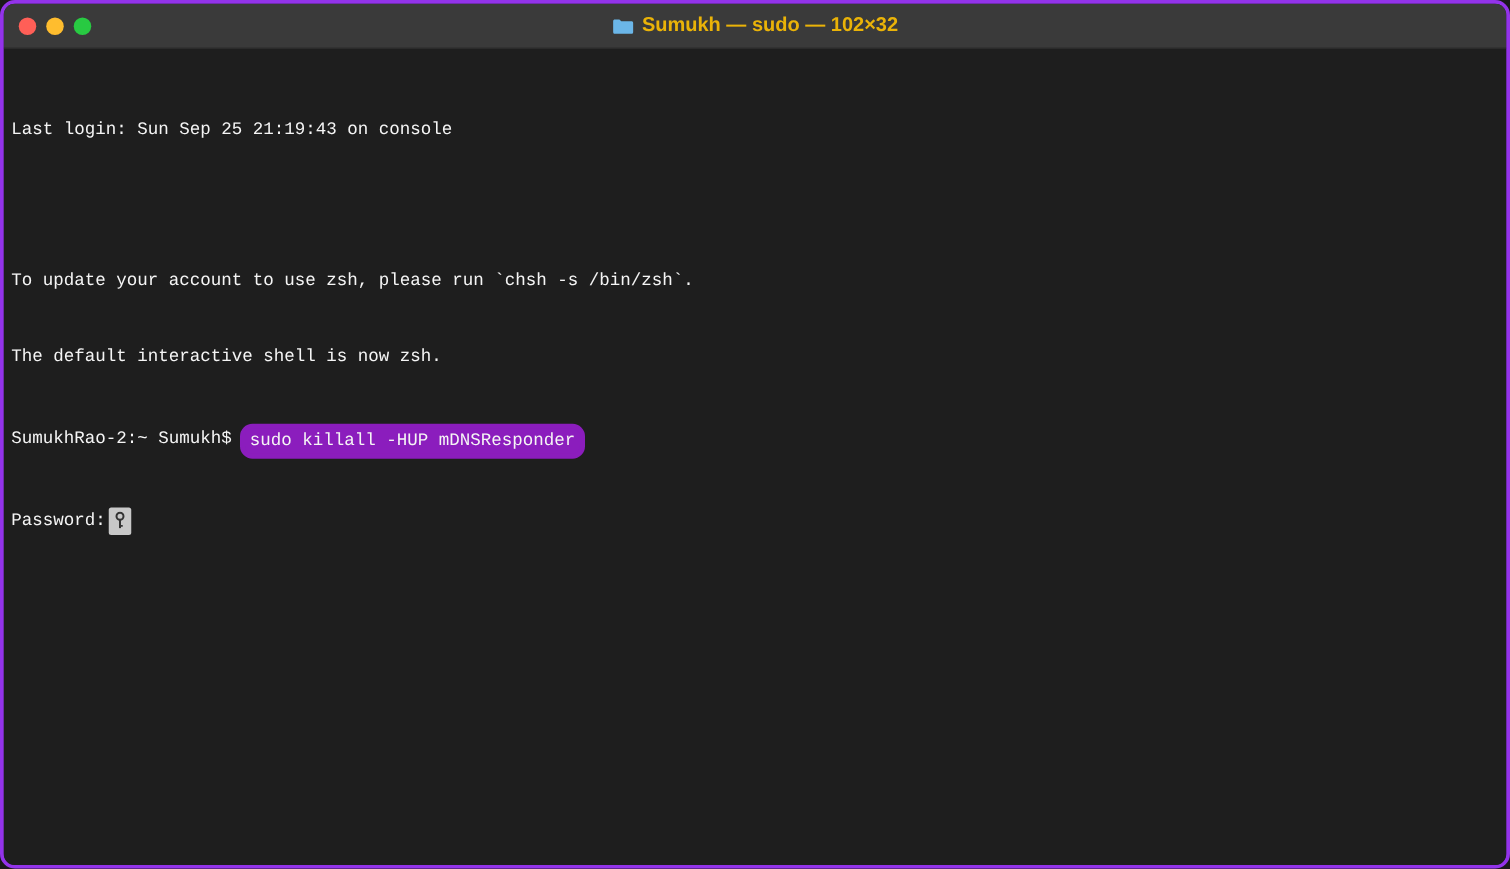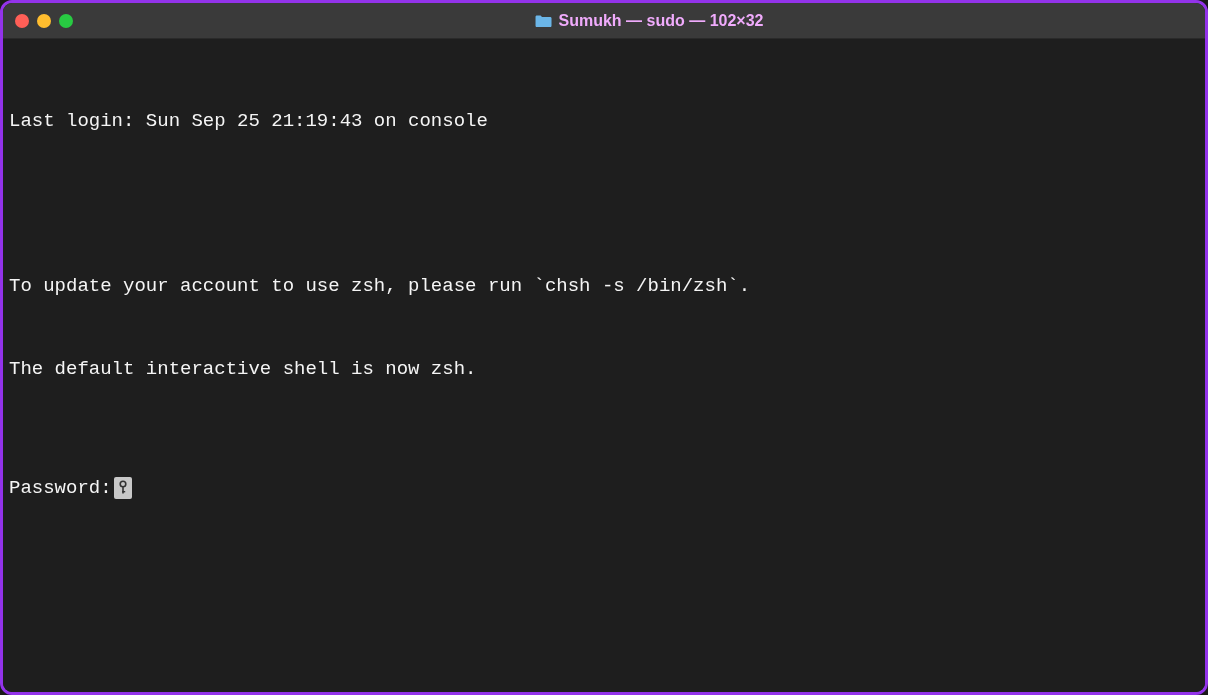--- a/index.html
+++ b/index.html
@@ -53,37 +53,36 @@
     .traffic-light.maximize {
       background: #28ca42;
     }
     .window-title {
       position: absolute;
       left: 50%;
       transform: translateX(-50%);
       display: flex;
       align-items: center;
       gap: 6px;
-      color: #f0abfc;
+      color: #eab308;
       font-size: 16px;
       font-weight: 600;
       font-family: -apple-system, BlinkMacSystemFont, "Segoe UI", sans-serif;
-      margin-left: 45px;
     }
     .folder-icon {
       width: 18px;
       height: 14px;
       display: inline-block;
     }
     .terminal-content {
       flex: 1;
       background: #1e1e1e;
       padding: 14px 6px;
       color: #f5f5f5;
-      font-size: 19px;
+      font-size: 14px;
       line-height: 1.45;
       white-space: pre;
       overflow: hidden;
       font-weight: 500;
     }
     .terminal-line {
       white-space: pre;
     }
     .prompt-line {
       display: flex;
@@ -99,21 +98,20 @@
       margin-left: -2px;
       position: relative;
       top: 2px;
     }
     .highlight-text {
       color: #f5f5f5;
     }
     .password-line {
       display: flex;
       align-items: center;
-      margin-top: 36px;
     }
     .key-icon {
       display: inline-flex;
       align-items: center;
       justify-content: center;
       width: 18px;
       height: 22px;
       background: #c8c8c8;
       border-radius: 2px;
       margin-left: 2px;
@@ -143,19 +141,20 @@
         </svg>
       </span>
       <span>Sumukh — sudo — 102×32</span>
     </div>
   </div>
   <div class="terminal-content">
     <div class="terminal-line">Last login: Sun Sep 25 21:19:43 on console</div>
     <div class="blank-line"></div>
     <div class="terminal-line">To update your account to use zsh, please run `chsh -s /bin/zsh`.</div>
     <div class="terminal-line">The default interactive shell is now zsh.</div>
+    <div class="prompt-line"><span>SumukhRao-2:~ Sumukh$ </span><span class="highlight-box"><span class="highlight-text">sudo killall -HUP mDNSResponder</span></span></div>
     <div class="password-line"><span>Password:</span><span class="key-icon"><svg viewBox="0 0 10 16">
             <circle cx="5" cy="4" r="2.8" fill="none" stroke="#333" stroke-width="1.6"></circle>
             <rect x="4.2" y="6.5" width="1.6" height="7" fill="#333"></rect>
             <rect x="4.2" y="11" width="3" height="1.4" fill="#333"></rect>
           </svg></span></div>
   </div>
 </div>
 
 </body></html>

